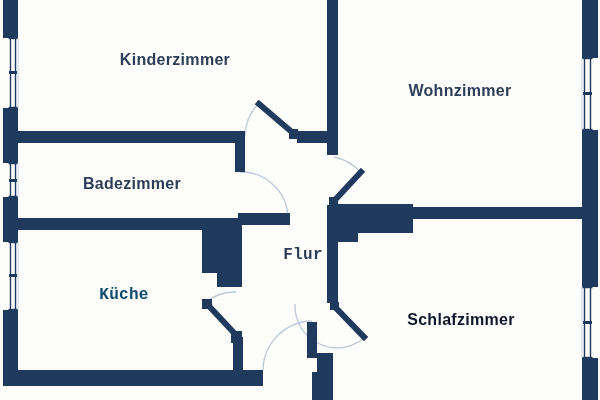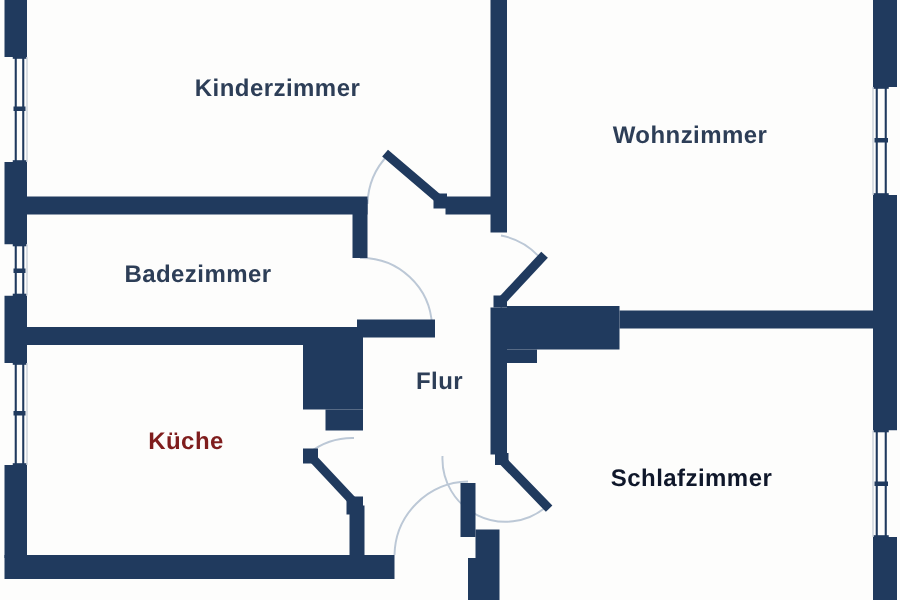--- a/index.html
+++ b/index.html
@@ -97,19 +97,19 @@
       <line x1="336" y1="308" x2="364" y2="337" stroke="#203a5e" stroke-width="6" stroke-linecap="square"></line>
       <rect x="238" y="213" width="52" height="12" fill="#203a5e"></rect>
       <rect x="307" y="322" width="10" height="36" fill="#203a5e"></rect>
       <rect x="289" y="129" width="9" height="10" fill="#203a5e"></rect>
       <rect x="329" y="197" width="9" height="8" fill="#203a5e"></rect>
       <rect x="202" y="299" width="10" height="10" fill="#203a5e"></rect>
       <rect x="231" y="331" width="11" height="12" fill="#203a5e"></rect>
       <rect x="330" y="302" width="9" height="8" fill="#203a5e"></rect>
     </svg>
 
-  <div class="room-label" style="left: 175px; top: 60px; color: rgb(45, 62, 87); margin-left: 10px;">Kinderzimmer</div>
+  <div class="room-label" style="left: 175px; top: 60px; color: rgb(45, 62, 87);">Kinderzimmer</div>
   <div class="room-label" style="left: 132px; top: 184px; color: rgb(45, 62, 87);">Badezimmer</div>
   <div class="room-label" style="left: 460px; top: 91px; color: rgb(45, 62, 87);">Wohnzimmer</div>
-  <div class="room-label" style="left: 124px; top: 295px; color: #7f1d1d;">Küche</div>
-  <div class="room-label" style="left: 293px; top: 255px; color: rgb(45, 62, 87);">Flur</div>
+  <div class="room-label" style="left: 124px; top: 295px; color: #0c4a6e; font-family: Liberation Mono, monospace;">Küche</div>
+  <div class="room-label" style="left: 303px; top: 255px; color: rgb(45, 62, 87); font-family: Liberation Mono, monospace;">Flur</div>
   <div class="room-label" style="left: 461px; top: 320px; color: #0f172a;">Schlafzimmer</div>
 </div>
 
 </body></html>

